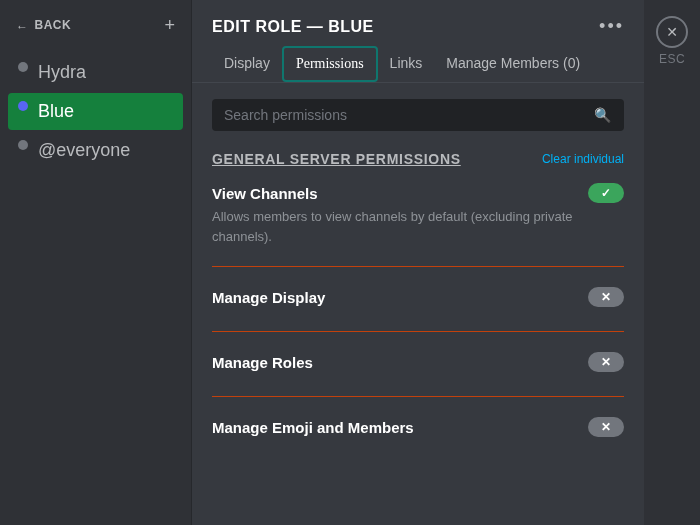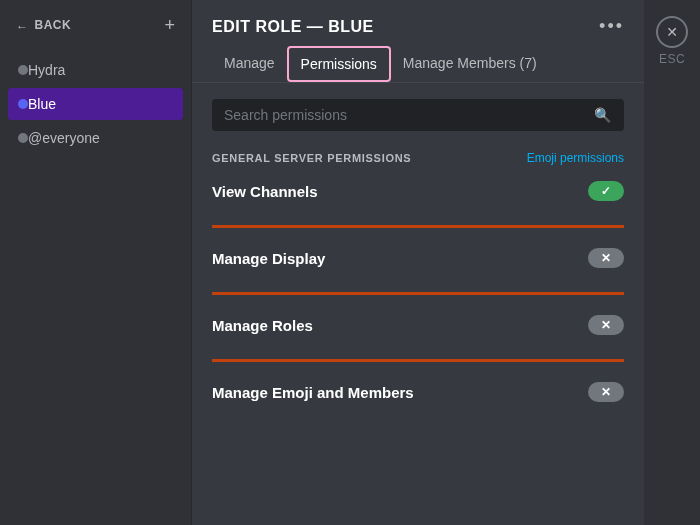--- a/index.html
+++ b/index.html
@@ -46,29 +46,29 @@
 
     .add-btn {
       color: #b9bbbe;
       font-size: 18px;
       cursor: pointer;
       line-height: 1;
     }
 
     .sidebar-item {
       display: flex;
-      align-items: center;
+      gap: 10px;
       padding: 8px 10px;
       border-radius: 4px;
       cursor: pointer;
-      font-size: 14px;
+      font-size: 18px;
       color: #b9bbbe;
       margin-bottom: 2px;
     }
-    .sidebar-item.active { background: #4c1d95; color: #fff; }
+    .sidebar-item.active { background: #15803d; color: #fff; }
 
     .role-dot {
       width: 10px;
       height: 10px;
       border-radius: 50%;
       flex-shrink: 0;
     }
 
     
     .main {
@@ -115,24 +115,25 @@
       font-size: 14px;
       color: #b9bbbe;
       cursor: pointer;
       border-bottom: 2px solid transparent;
       margin-bottom: -1px;
       transition: color 0.15s;
     }
 
     .tab.highlighted {
       color: #fff;
-      border: 2px solid #f9a8d4;
+      border: 2px solid #0f766e;
       border-radius: 4px;
       padding: 8px 12px;
       margin-bottom: -1px;
+      font-family: Liberation Serif, serif;
     }
 
     
     .content {
       flex: 1;
       padding: 16px 20px;
       overflow-y: auto;
     }
 
     .content::-webkit-scrollbar { width: 6px; }
@@ -167,38 +168,39 @@
 
     
     .section-header {
       display: flex;
       align-items: center;
       justify-content: space-between;
       margin-bottom: 16px;
     }
 
     .section-title {
-      font-size: 11px;
+      font-size: 14px;
       font-weight: 700;
       text-transform: uppercase;
       letter-spacing: 0.7px;
       color: #b9bbbe;
+      text-decoration: underline;
     }
 
     .clear-permissions {
       font-size: 12px;
       color: #00b0f4;
       cursor: pointer;
     }
 
     
     .permission-item {
       margin-bottom: 20px;
       padding-bottom: 20px;
-      border-bottom: 3px solid #c2410c;
+      border-bottom: 1px solid #c2410c;
     }
 
     .permission-item:last-child {
       border-bottom: none;
       margin-bottom: 0;
     }
 
     .permission-row {
       display: flex;
       align-items: center;
@@ -303,45 +305,47 @@
     </div>
 </div>
 
 <div class="main">
   <div class="main-header">
     <span class="main-title">EDIT ROLE — BLUE</span>
     <span class="more-btn">•••</span>
   </div>
 
   <div class="tabs" id="tabs-bar">
-      <div class="tab">Manage</div>
+      <div class="tab">Display</div>
       <div class="tab highlighted">Permissions</div>
-      <div class="tab">Manage Members (7)</div>
+      <div class="tab">Links</div>
+      <div class="tab">Manage Members (0)</div>
     </div>
 
   <div class="content">
 
     <div class="search-bar">
       <input class="search-input" type="text" placeholder="Search permissions" style="">
       <span class="search-icon">🔍</span>
     </div>
 
     <div class="section-header">
       <span class="section-title">GENERAL SERVER PERMISSIONS</span>
-      <span class="clear-permissions">Emoji permissions</span>
+      <span class="clear-permissions">Clear individual</span>
     </div>
 
     <div id="permissions-list">
         <div class="permission-item">
     <div class="permission-row">
       <span class="permission-name">View Channels</span>
       <div class="toggle on">
         <span class="toggle-check">✓</span>
       </div>
     </div>
+    <div class="permission-desc">Allows members to view channels by default (excluding private channels).</div>
   </div>
         <div class="permission-item">
     <div class="permission-row">
       <span class="permission-name">Manage Display</span>
       <div class="toggle off">
         <span class="toggle-check">✕</span>
       </div>
     </div>
   </div>
         <div class="permission-item">

